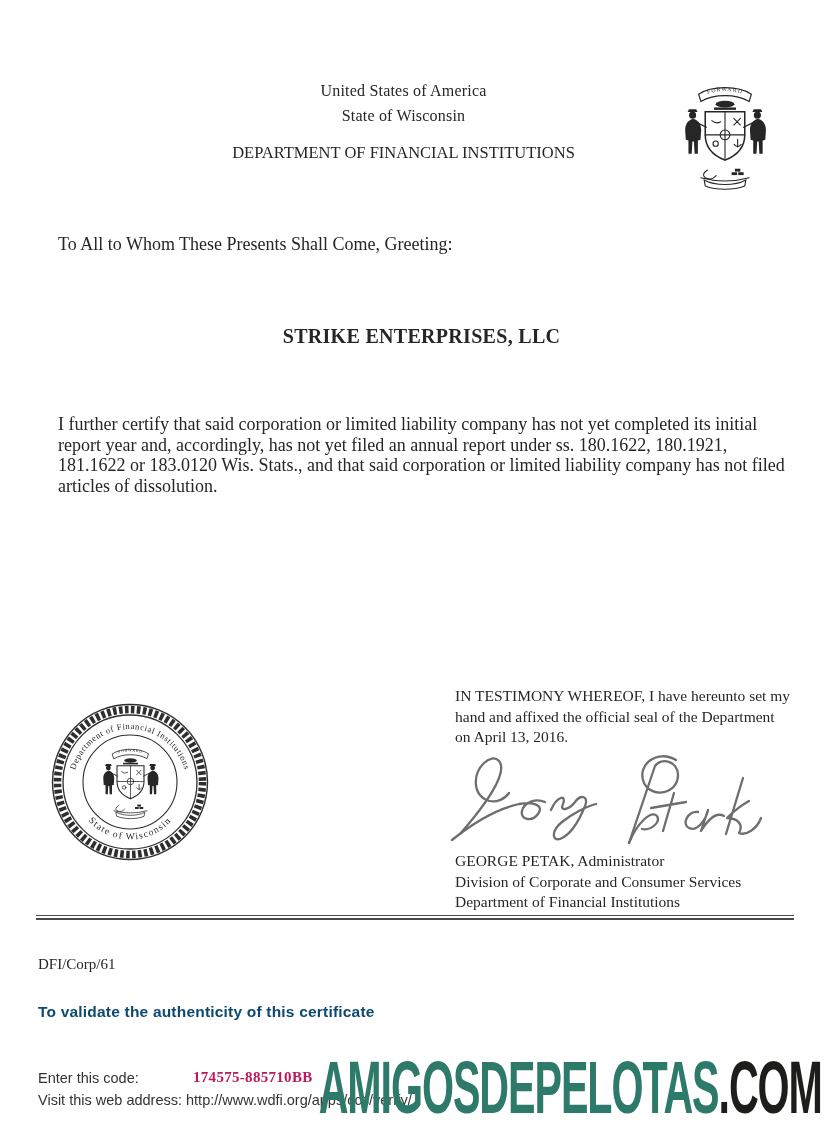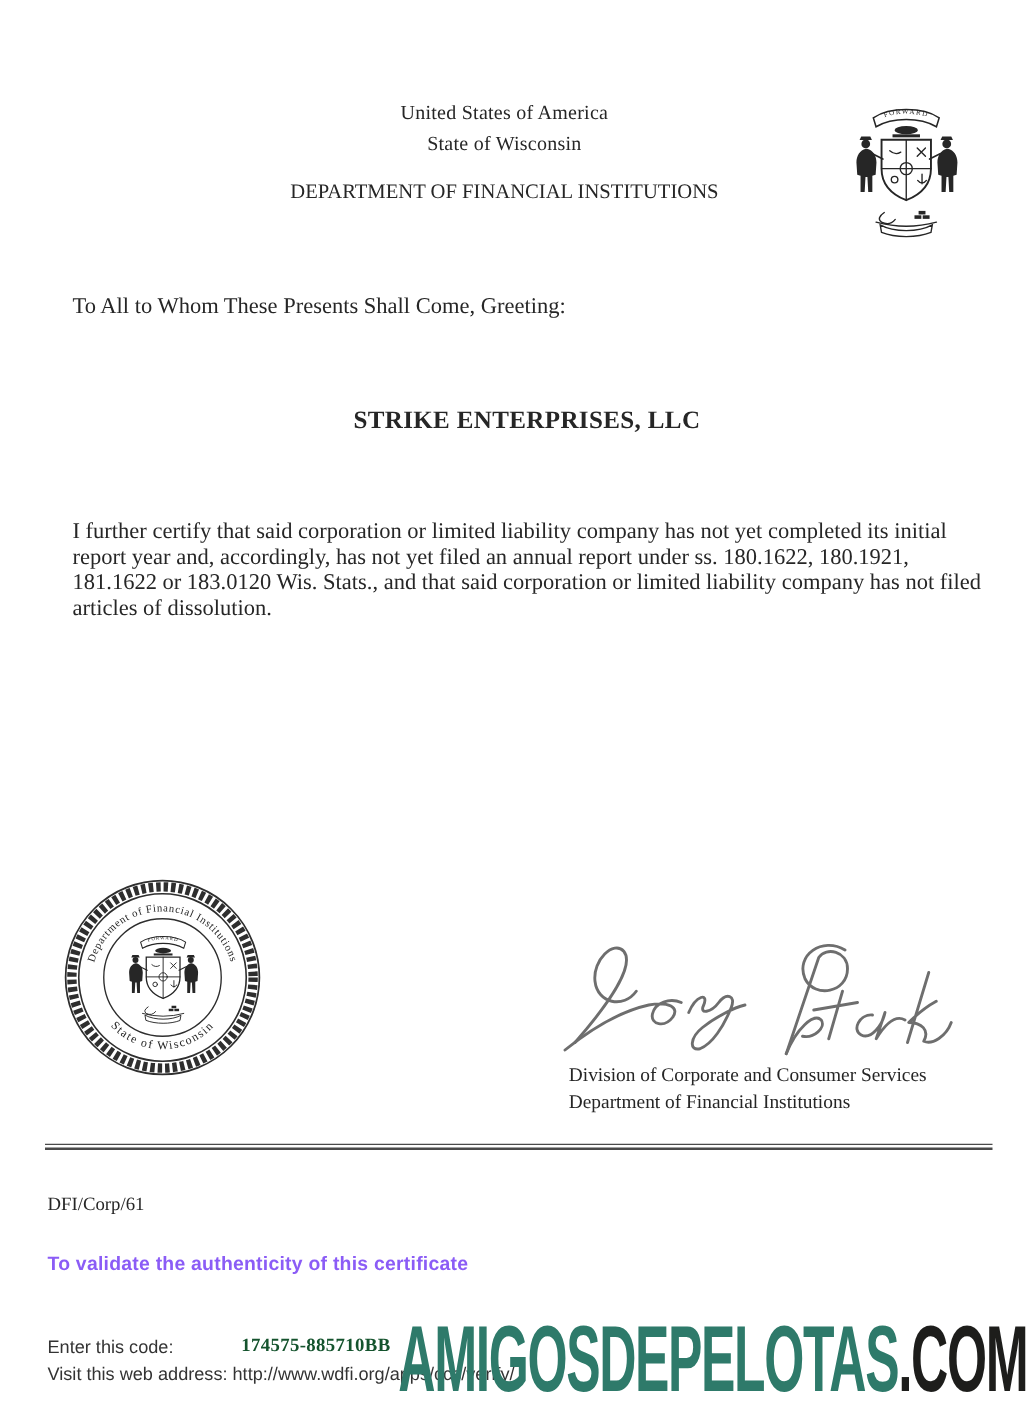--- a/index.html
+++ b/index.html
@@ -11,24 +11,24 @@
   .center{left:0;width:807px;text-align:center;}
   .hdr{font-size:16px;letter-spacing:.2px;}
   .hdr-caps{font-size:16.5px;}
   .bodycol{left:58px;width:727px;font-size:18px;line-height:20.5px;text-align:left;}
   .entity{left:58px;width:727px;text-align:center;font-weight:bold;font-size:20px;letter-spacing:.3px;}
   .testimony{left:455px;width:338px;font-size:15.5px;line-height:20.5px;}
   .signer{left:455px;width:360px;font-size:15.5px;line-height:20.5px;}
   .rule{left:36px;width:758px;height:2px;border-top:1.5px solid #4a4a4a;border-bottom:2.5px solid #4a4a4a;}
   .formnum{left:38px;font-size:15px;}
   .sans{font-family:"Liberation Sans","DejaVu Sans",sans-serif;color:#333;}
-  .validate-hdr{left:38px;font-size:15.5px;font-weight:bold;color:#8b5cf6;letter-spacing:.2px;}
+  .validate-hdr{left:38px;font-size:15.5px;font-weight:bold;color:#0c4a6e;letter-spacing:.2px;}
   .webline{left:38px;font-size:14.5px;}
   .codeline{left:38px;width:420px;font-size:14.5px;height:20px;}
-  .code-value{position:absolute;left:155px;top:-1px;font-family:"Liberation Serif","DejaVu Serif",serif;font-weight:bold;font-size:15px;color:#14532d;letter-spacing:.3px;}
+  .code-value{position:absolute;left:155px;top:-1px;font-family:"Liberation Serif","DejaVu Serif",serif;font-weight:bold;font-size:15px;color:#be185d;letter-spacing:.3px;}
   .watermark{
     right:3px;top:1050px;font-family:"Liberation Sans","DejaVu Sans",sans-serif;
     font-weight:bold;font-size:75px;line-height:1;letter-spacing:-2px;white-space:nowrap;
     transform:scaleX(0.55);transform-origin:100% 0;
   }
   svg text{font-family:"Liberation Serif","DejaVu Serif",serif;}
 </style>
 </head>
 <body>
 
@@ -85,20 +85,21 @@
   <div class="abs center hdr-caps" style="top:143px">DEPARTMENT OF FINANCIAL INSTITUTIONS</div>
 
   <svg class="abs" style="left:670px;top:80px" width="110" height="112" viewBox="0 0 100 102">
     <use href="#coa"></use>
   </svg>
 
   <div class="abs bodycol" style="top:234px">To All to Whom These Presents Shall Come, Greeting:</div>
   <div class="abs entity" style="top:325px">STRIKE ENTERPRISES, LLC</div>
   <div class="abs bodycol" style="top:414px">I further certify that said corporation or limited liability company has not yet completed its initial report year and, accordingly, has not yet filed an annual report under ss. 180.1622, 180.1921, 181.1622 or 183.0120 Wis. Stats., and that said corporation or limited liability company has not filed articles of dissolution.</div>
 
+  <div class="abs testimony" style="top:686px">IN TESTIMONY WHEREOF, I have hereunto set my hand and affixed the official seal of the Department on April 13, 2016.</div>
 
   <svg class="abs" style="left:448px;top:745px" width="340" height="112" viewBox="0 0 340 110">
     <g fill="none" stroke="#6e6e6e" stroke-width="2.3" stroke-linecap="round" stroke-linejoin="round">
       <path d="M12,88 C40,56 60,26 51,15 C43,6 26,22 28,39 C30,57 51,61 61,47"></path>
       <path d="M4,94 C30,73 53,62 71,58 C87,55 96,60 90,68 C84,76 72,74 74,65 C76,56 88,52 97,56"></path>
       <path d="M103,64 C109,50 119,48 115,58 C111,66 121,64 127,56 C133,48 141,50 137,60 C131,75 122,89 112,93 C103,95 104,84 114,76 C124,68 139,60 148,58"></path>
       <path d="M228,14 C210,3 188,18 196,37 C204,53 230,48 230,29 C230,15 213,11 207,20 L181,97"></path>
       <path d="M181,97 C189,77 203,64 209,70 C213,76 203,85 194,83"></path>
       <path d="M226,47 L215,85 M203,62 L238,56"></path>
       <path d="M250,66 C240,65 233,78 241,82 C249,86 258,74 260,64 L253,85 C261,72 269,66 276,70"></path>
@@ -118,20 +119,21 @@
     <text font-size="8.6" fill="#262626" letter-spacing="0.6">
       <textPath href="#sealTopArc" startOffset="50%" text-anchor="middle">Department of Financial Institutions</textPath>
     </text>
     <text font-size="9.6" fill="#262626" letter-spacing="1.2">
       <textPath href="#sealBottomArc" startOffset="50%" text-anchor="middle">State of Wisconsin</textPath>
     </text>
     <use href="#coa" transform="translate(43,42) scale(0.75)"></use>
   </svg>
 
   <div class="abs signer" style="top:851px">
+    <div>GEORGE PETAK, Administrator</div>
     <div>Division of Corporate and Consumer Services</div>
     <div>Department of Financial Institutions</div>
   </div>
 
   <div class="abs rule" style="top:915px"></div>
 
   <div class="abs formnum" style="top:956px">DFI/Corp/61</div>
   <div class="abs sans validate-hdr" style="top:1003px">To validate the authenticity of this certificate</div>
   <div class="abs sans webline" style="top:1092px">
     <span>Visit this web address:</span>

